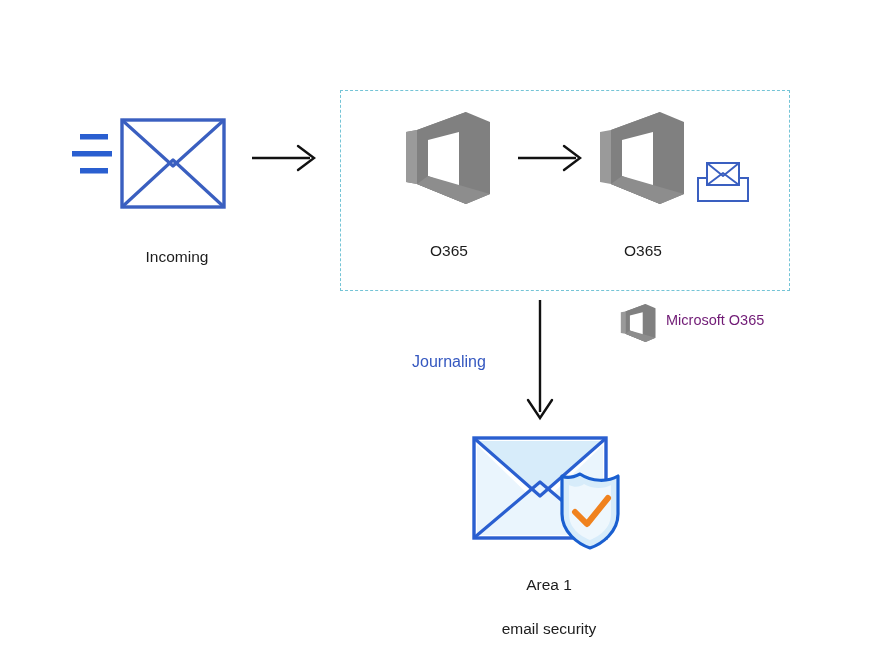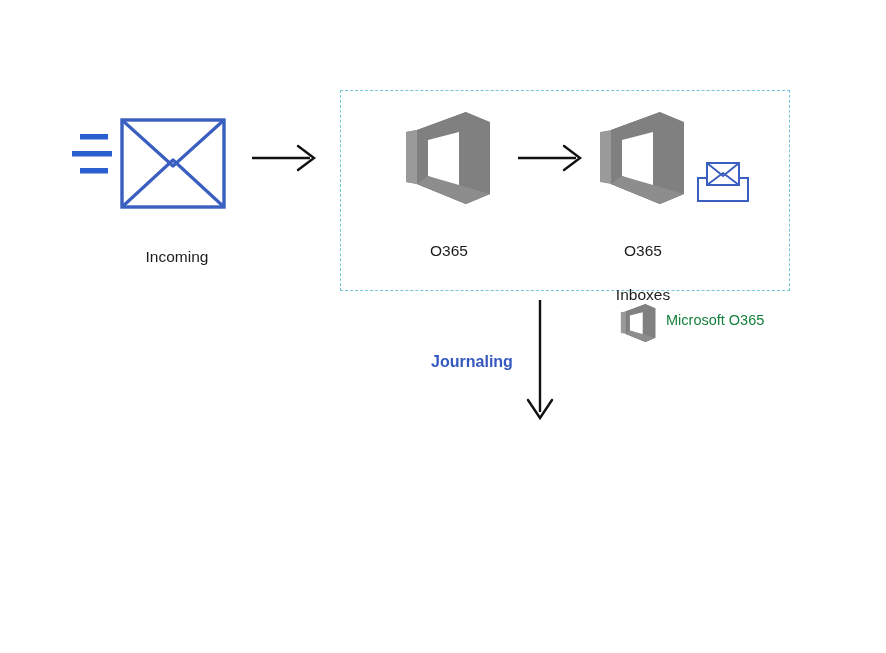--- a/index.html
+++ b/index.html
@@ -30,40 +30,39 @@
     font-family: "Liberation Sans", sans-serif;
   }
   .caption-line {
     display: block;
   }
   #journaling-label {
     position: absolute;
     left: 412px;
     top: 353px;
     width: 120px;
-    text-align: center;
     color: #3558c0;
     font-size: 16px;
-    font-weight: bold;
+    font-weight: normal;
     font-family: "Liberation Sans", sans-serif;
   }
   #o365-boundary {
     position: absolute;
     left: 340px;
     top: 90px;
     width: 450px;
     height: 201px;
     border: 1.6px dashed #74c4d6;
     box-sizing: border-box;
   }
   #legend-label {
     position: absolute;
     left: 666px;
     top: 312px;
-    color: #15803d;
+    color: #701a75;
     font-size: 14.5px;
     white-space: nowrap;
     font-family: "Liberation Sans", sans-serif;
   }
   svg { display: block; overflow: visible; }
 </style>
 </head>
 <body>
 
 <div id="diagram-canvas">
@@ -114,21 +113,20 @@
   <div class="node" style="left:598px; top:110px;">
     <svg width="92" height="96" viewBox="0 0 92 96">
       <path d="M13 20 L62 2 L86 12 L86 84 L62 94 L13 74 L13 20 Z" fill="#808080"></path>
       <path d="M13 20 L62 2 L62 94 L13 74 Z" fill="#808080"></path>
       <path d="M2 22 L13 20 L13 74 L2 72 Z" fill="#9a9a9a"></path>
       <path d="M24 30 L55 22 L55 78 L24 66 Z" fill="#ffffff"></path>
       <path d="M13 74 L62 94 L86 84 L24 66 Z" fill="#8d8d8d"></path>
     </svg>
     <div class="caption" style="left:-40px; top:108px; width:170px;">
       <span class="caption-line">O365</span>
-      <span class="caption-line">Inboxes</span>
     </div>
   </div>
 
   <svg class="node" style="left:694px; top:161px;" width="58" height="42" viewBox="0 0 58 42">
     <rect x="4" y="17" width="50" height="23" fill="#ffffff" stroke="#3a5fc0" stroke-width="2"></rect>
     <rect x="13" y="2" width="32" height="22" fill="#ffffff" stroke="#3a5fc0" stroke-width="2"></rect>
     <path d="M13 2 L29 15 L45 2" fill="none" stroke="#3a5fc0" stroke-width="1.9" stroke-linejoin="round"></path>
     <path d="M13 24 L29 12 L45 24" fill="none" stroke="#3a5fc0" stroke-width="1.9" stroke-linejoin="round"></path>
   </svg>
 
@@ -142,14 +140,39 @@
     </svg>
   </div>
   <div id="legend-label">Microsoft O365</div>
 
   <svg class="node" style="left:522px; top:300px;" width="40" height="124" viewBox="0 0 40 124">
     <line x1="18" y1="0" x2="18" y2="112" stroke="#111111" stroke-width="2.4"></line>
     <path d="M6 100 L18 118 L30 100" fill="none" stroke="#111111" stroke-width="2.4" stroke-linecap="round" stroke-linejoin="miter"></path>
   </svg>
   <div id="journaling-label">Journaling</div>
 
+  <div class="node" style="left:468px; top:432px;">
+    <svg width="162" height="118" viewBox="0 0 162 118">
+
+      <rect x="6" y="6" width="132" height="100" fill="#ffffff" stroke="#2a5fd0" stroke-width="3.4"></rect>
+
+      <path d="M9 9 L135 9 L72 65 Z" fill="#d7ecfa"></path>
+      <path d="M9 103 L9 13 L68 70 Z" fill="#eaf5fd"></path>
+      <path d="M135 103 L135 13 L76 70 Z" fill="#eaf5fd"></path>
+      <path d="M9 103 L72 48 L135 103 Z" fill="#eaf5fd"></path>
+
+      <path d="M7 7 L72 64 L137 7" fill="none" stroke="#2a5fd0" stroke-width="3.2" stroke-linejoin="round"></path>
+      <path d="M7 105 L72 50 L137 105" fill="none" stroke="#2a5fd0" stroke-width="3.2" stroke-linejoin="round"></path>
+
+      <path d="M112 42 C124 50 140 50 150 44 L150 82 C150 100 134 112 122 116
+               C110 112 94 100 94 82 L94 44 C100 47 106 45 112 42 Z" fill="#d7ecfa" stroke="#1a5fd0" stroke-width="3.2" stroke-linejoin="round"></path>
+      <path d="M116 52 C124 57 136 57 143 53 L143 82 C143 96 132 104 122 108
+               C112 104 101 96 101 82 L101 53 C107 56 112 55 116 52 Z" fill="#eef7fd" stroke="none"></path>
+
+      <path d="M107 80 L119 92 L140 66" fill="none" stroke="#f0821e" stroke-width="6" stroke-linecap="round" stroke-linejoin="round"></path>
+    </svg>
+    <div class="caption" style="left:-22px; top:120px; width:206px;">
+      <span class="caption-line">Area 1</span>
+      <span class="caption-line">email security</span>
+    </div>
+  </div>
 
 </div>
 
 </body></html>

